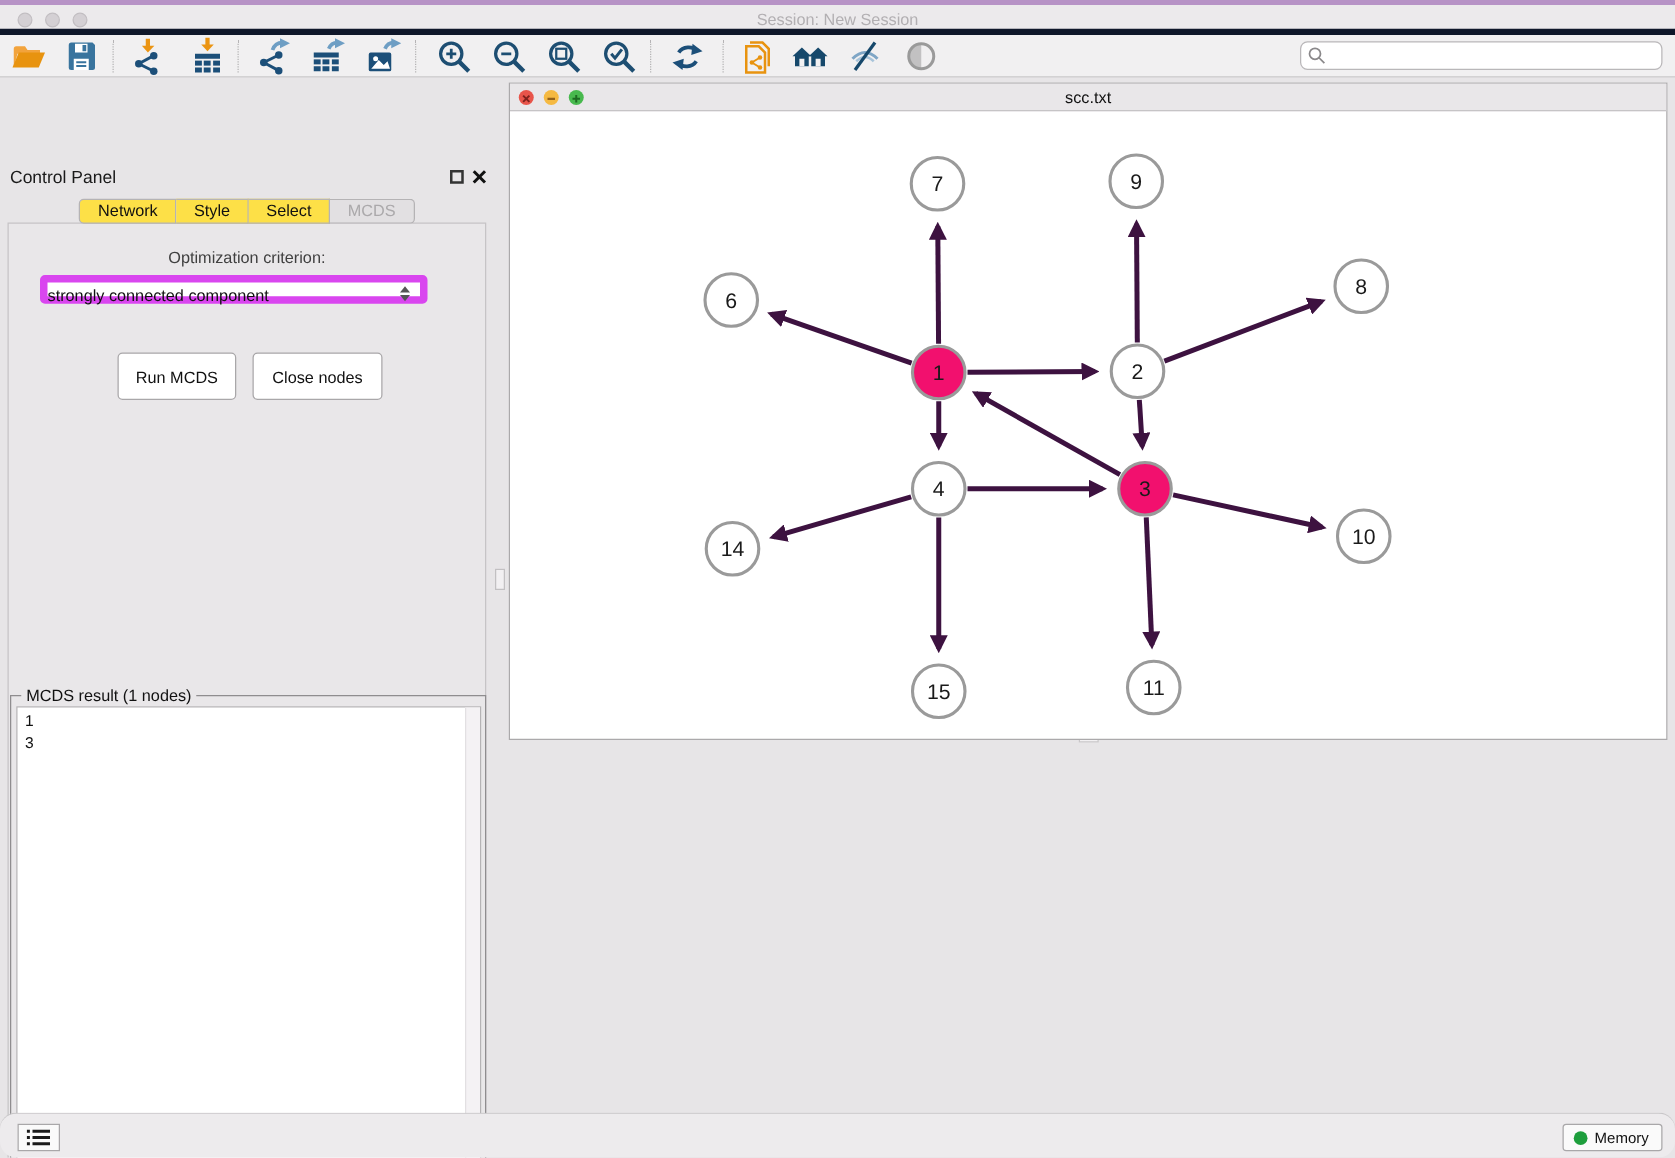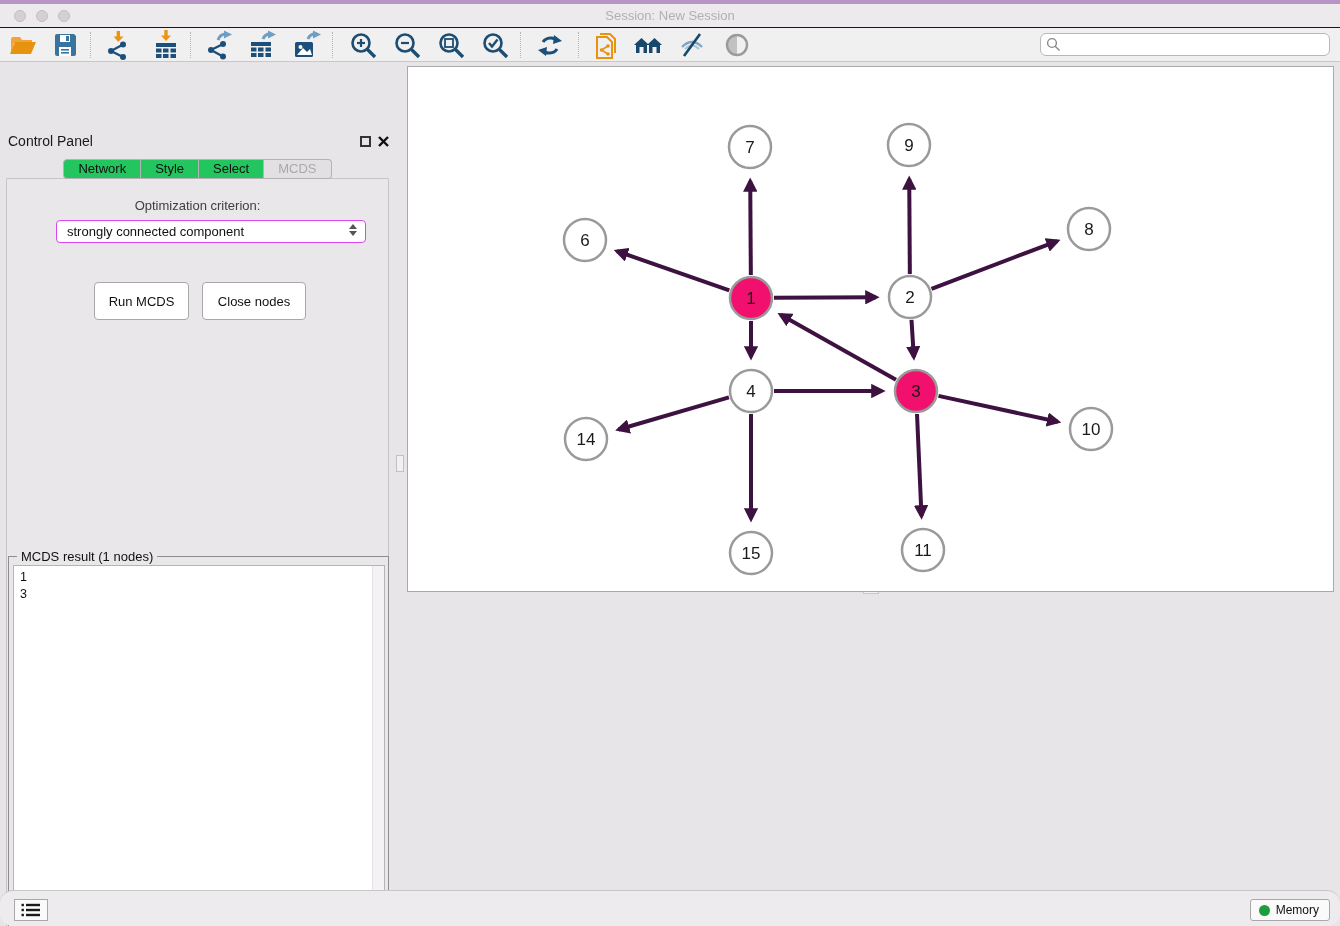--- a/index.html
+++ b/index.html
@@ -1,44 +1,44 @@
 <!DOCTYPE html>
 <html><head>
 <meta charset="utf-8">
 <style>
   * { margin:0; padding:0; box-sizing:border-box; }
   html,body { width:1340px; height:926px; font-family:"Liberation Sans", sans-serif; background:#e7e5e7; overflow:hidden; position:relative; }
   .abs { position:absolute; }
 
   
   #top-strip { left:0; top:0; width:1340px; height:4px; background:#b793c6; }
-  #titlebar { left:0; top:4px; width:1340px; height:24px; background:#eceaec; border-bottom:1px solid #0f172a; }
+  #titlebar { left:0; top:4px; width:1340px; height:24px; background:#eceaec; border-bottom:5px solid #0f172a; }
   .mac-dot { width:12px; height:12px; border-radius:50%; background:#d4d0d4; border:1px solid #c2bec2; position:absolute; top:6px; }
   #win-title { width:100%; text-align:center; line-height:24px; font-size:13px; color:#b2afb2; }
 
   
   #toolbar { left:0; top:28px; width:1340px; height:34px; background:#f1f0f1; border-bottom:1px solid #c9c7c9; }
   .tb-ic { position:absolute; top:2px; width:30px; height:30px; cursor:pointer; }
   .tb-sep { position:absolute; top:4px; width:1px; height:26px; border-left:1px dotted #b5b3b5; }
   #search-wrap { position:absolute; left:1040px; top:5px; width:290px; height:23px; }
   #search-input { width:100%; height:100%; border:1px solid #b9b7b9; border-radius:6px; background:#fff; padding-left:26px; font-size:13px; outline:none; }
   #search-icon { position:absolute; left:6px; top:4px; }
 
   
   #control-panel { left:0; top:62px; width:395px; height:828px; }
   #cp-title { left:8px; top:71px; font-size:14px; color:#1a1a1a; }
   .hdr-float { width:11px; height:11px; border:2px solid #333; display:inline-block; }
   #cp-tabs { left:0; top:97px; width:395px; height:20px; display:flex; justify-content:center; }
-  .cp-tab { height:20px; line-height:18px; padding:0 14px; font-size:13px; background:#22c55e; border:1px solid #b5b3b5; border-left:none; color:#111; cursor:pointer; }
+  .cp-tab { height:20px; line-height:18px; padding:0 14px; font-size:13px; background:#fde047; border:1px solid #b5b3b5; border-left:none; color:#111; cursor:pointer; }
   .cp-tab:first-child { border-left:1px solid #b5b3b5; border-radius:4px 0 0 4px; }
   .cp-tab:last-child { border-radius:0 4px 4px 0; }
   .cp-tab.disabled { background:#e2e0e2; color:#aba9ab; }
   #cp-body { left:6px; top:116px; width:383px; height:764px; background:#e9e7e9; border:1px solid #c6c4c6; border-radius:0 0 4px 4px; }
   #opt-label { left:0; top:136px; width:395px; text-align:center; font-size:13px; color:#404040; }
-  #opt-select { left:56px; top:158px; width:310px; height:23px; background:#fff; border:1px solid #d946ef; border-radius:4px; font-size:13px; line-height:21px; padding-left:10px; color:#111; cursor:pointer; }
+  #opt-select { left:32px; top:158px; width:310px; height:23px; background:#fff; border:6px solid #d946ef; border-radius:4px; font-size:13px; line-height:21px; color:#111; cursor:pointer; }
   #opt-stepper { position:absolute; right:8px; top:3px; display:flex; flex-direction:column; gap:2px; }
   .tri-up { width:0; height:0; border-left:4px solid transparent; border-right:4px solid transparent; border-bottom:5px solid #555; }
   .tri-dn { width:0; height:0; border-left:4px solid transparent; border-right:4px solid transparent; border-top:5px solid #555; }
   .cp-btn { position:absolute; top:191px; height:38px; background:#fff; border:1px solid #a9a7a9; border-radius:4px; font-size:13px; color:#111; cursor:pointer; font-family:"Liberation Sans", sans-serif;margin-top:29px; }
   #run-btn { left:94px; width:95px; }
   #close-panel-btn { left:202px; width:104px; }
   #result-fieldset { left:8px; top:494px; width:381px; height:383px; border:1px solid #8f8d8f; }
   #result-legend { position:absolute; left:8px; top:-8px; background:#e9e7e9; padding:0 4px; font-size:13px; color:#111; }
   #result-box { position:absolute; left:4px; top:8px; width:372px; height:369px; background:#fff; border:1px solid #b5b3b5; }
   #result-scroll { position:absolute; right:0; top:0; width:12px; height:100%; background:#f4f2f4; border-left:1px solid #e2e0e2; }
@@ -252,20 +252,40 @@
       <div class="result-line">3</div>
       <div id="result-scroll"></div>
     </div>
   </div>
 </div>
 
 <div id="v-grip" class="abs"></div>
 <div id="h-grip" class="abs"></div>
 
 <div id="net-window" class="abs">
+  <div id="net-titlebar">
+    <span class="traffic" style="left:7px; background:#e8544a;">
+      <svg width="12" height="12" viewBox="0 0 12 12">
+          <line x1="3.5" y1="3.5" x2="8.5" y2="8.5" stroke="#7e211c" stroke-width="1.6"></line>
+          <line x1="8.5" y1="3.5" x2="3.5" y2="8.5" stroke="#7e211c" stroke-width="1.6"></line>
+        </svg>
+    </span>
+    <span class="traffic" style="left:27px; background:#f5b942;">
+      <svg width="12" height="12" viewBox="0 0 12 12">
+          <line x1="3" y1="6" x2="9" y2="6" stroke="#93611a" stroke-width="1.8"></line>
+        </svg>
+    </span>
+    <span class="traffic" style="left:47px; background:#48b94e;">
+      <svg width="12" height="12" viewBox="0 0 12 12">
+          <line x1="3" y1="6" x2="9" y2="6" stroke="#1d6b22" stroke-width="1.6"></line>
+          <line x1="6" y1="3" x2="6" y2="9" stroke="#1d6b22" stroke-width="1.6"></line>
+        </svg>
+    </span>
+    <div id="net-title">scc.txt</div>
+  </div>
   <svg id="graph-svg" width="925" height="502">
     <defs>
       <marker id="arrowhead" viewBox="0 0 10 10" refX="7.5" refY="5" markerWidth="3.6" markerHeight="3.6" orient="auto">
         <path id="arrow-path" d="M0 0 L10 5 L0 10 Z" fill="#3d1240"></path>
       </marker>
     </defs>
     <g id="edges-layer">
         <line x1="342.84768545925334" y1="186.0005043472541" x2="342.22516062545157" y2="91.99925444318959" stroke="#3d1240" stroke-width="4" marker-end="url(#arrowhead)"></line>
         <line x1="321.28718253123094" y1="201.4135938964542" x2="209.0972084320934" y2="162.2146872835025" stroke="#3d1240" stroke-width="4" marker-end="url(#arrowhead)"></line>
         <line x1="365.9995451264251" y1="208.85534877278977" x2="468.0006724218063" y2="208.21383224891946" stroke="#3d1240" stroke-width="4" marker-end="url(#arrowhead)"></line>

